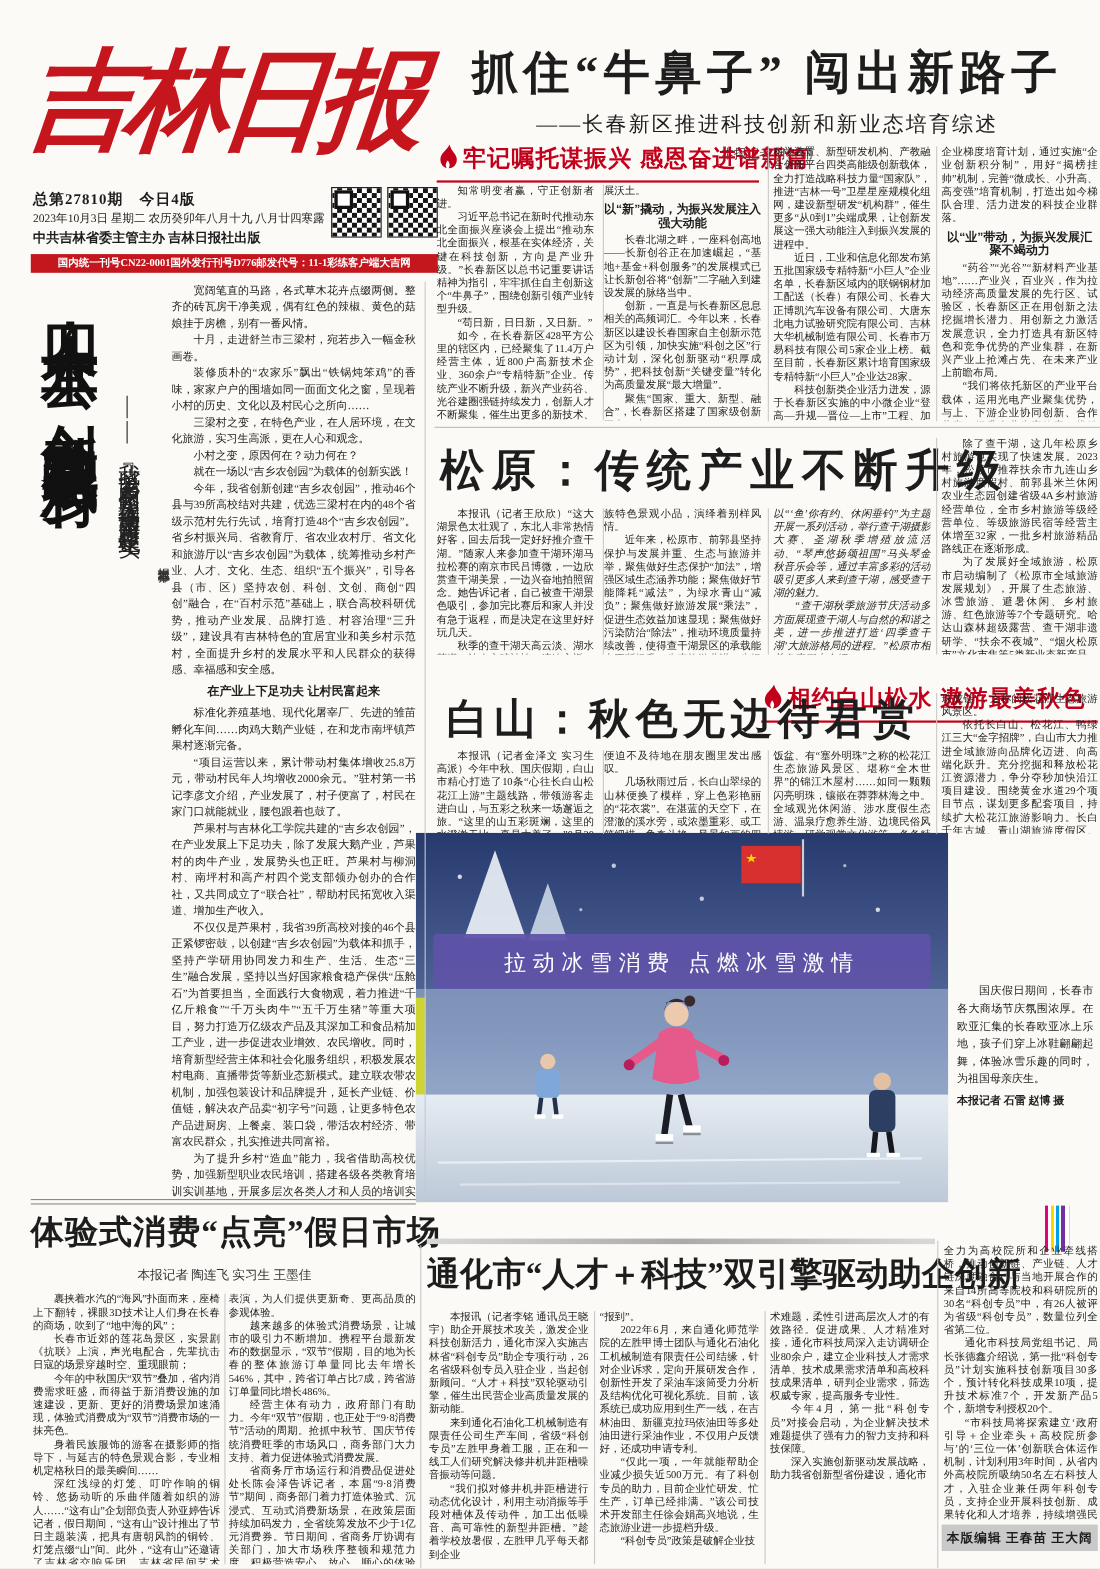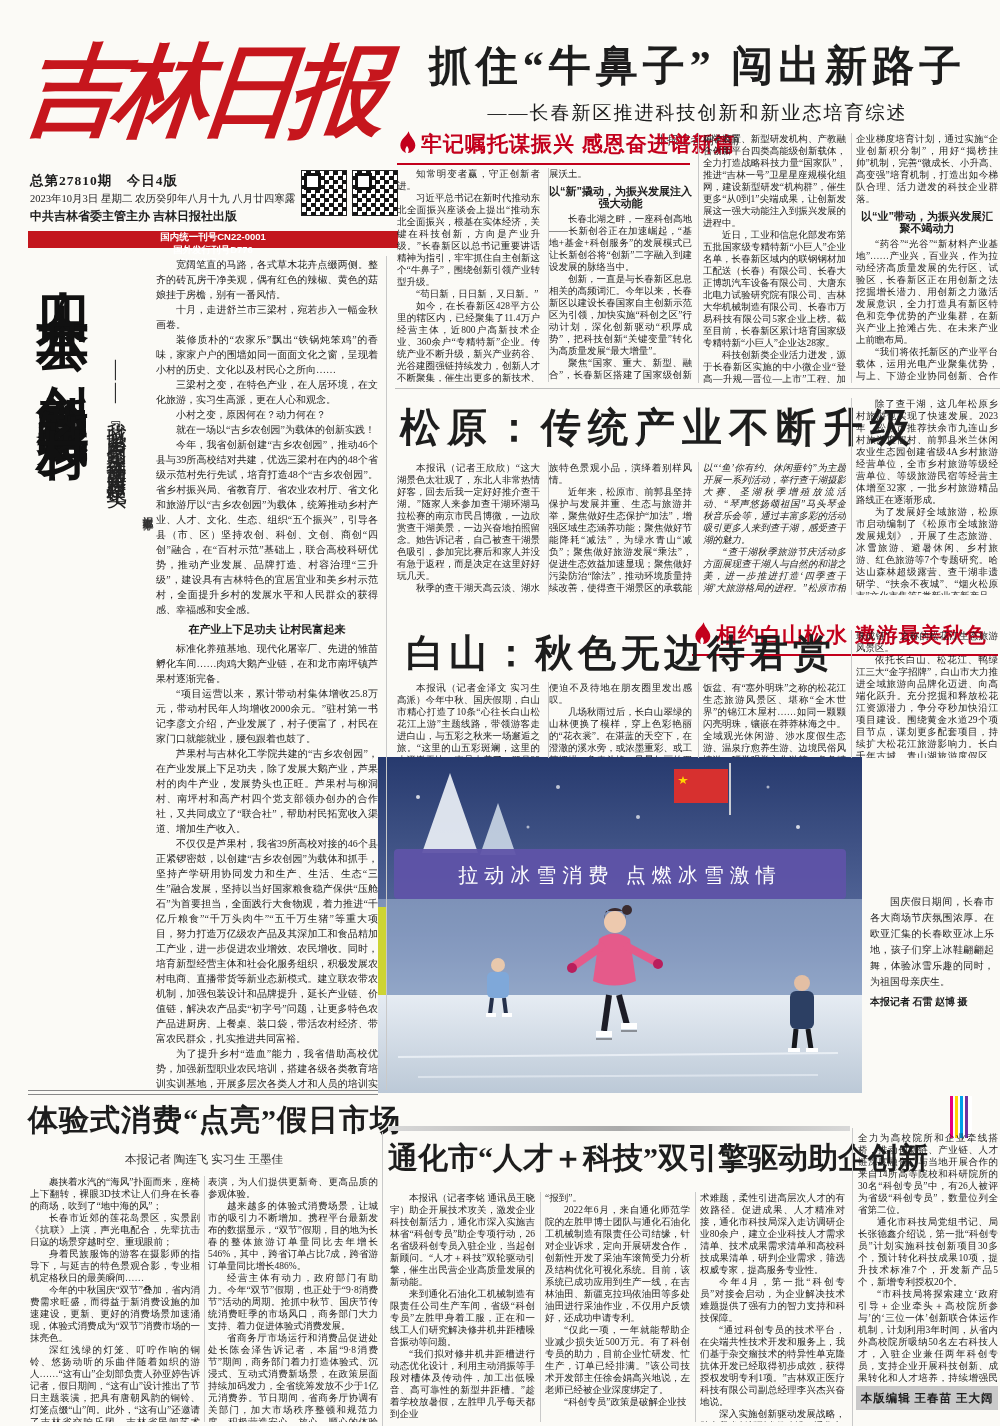--- a/index.html
+++ b/index.html
@@ -11,23 +11,23 @@
             font-style:italic;color:#c6161d;letter-spacing:-8px;line-height:148px;
             transform:skewX(-6deg) scaleY(1.04);white-space:nowrap;}
   .mh-line1{left:30px;top:172px;font-size:13.5px;font-weight:bold;letter-spacing:1px;}
   .mh-line2{left:30px;top:192px;font-size:10.5px;}
   .mh-line3{left:30px;top:208px;font-size:12px;font-weight:bold;}
   .qr{width:44px;height:44px;border:1px solid #222;
       background:repeating-conic-gradient(#151515 0 25%,#fff 0 50%) 0 0/9px 9px;}
   .qr::before{content:"";position:absolute;left:2px;top:2px;width:11px;height:11px;
       border:3px solid #111;background:#fff;}
   .strip{left:28px;top:231px;width:370px;height:17px;background:#c3161d;color:#fff;
-         font-size:9.5px;font-family:Liberation Sans, sans-serif;display:flex;
-         align-items:center;justify-content:flex-start;padding:0 6px;box-sizing:border-box;
-         font-weight:bold;flex-direction:column;}
+         font-size:9.5px;font-family:Liberation Serif, serif;display:flex;
+         align-items:center;justify-content:center;padding:0 6px;box-sizing:border-box;
+         font-weight:bold;}
   
   .h-lead{left:395px;top:38px;width:605px;font-size:42px;font-weight:900;text-align:center;
           letter-spacing:5px;white-space:nowrap;}
   .h-sub{left:395px;top:100px;width:605px;font-size:19px;text-align:center;letter-spacing:2px;}
   .h-by{left:395px;top:133px;width:605px;font-size:11.5px;text-align:center;color:#333;}
   .banner{display:flex;align-items:flex-start;gap:4px;border-bottom:2px solid #c3001c;
           padding-bottom:3px;}
   .banner .btxt{color:#c3001c;font-weight:900;font-size:21px;
           font-family:"Liberation Sans",sans-serif;letter-spacing:1px;white-space:nowrap;}
   .h-song{left:400px;top:400px;width:445px;font-size:40px;font-weight:900;text-align:center;
@@ -273,48 +273,47 @@
   </div>
   <div class="abs stripes"></div>
 
   <div class="hr" style="left:28px;top:1090px;width:350px;background:#888;"></div>
   <div class="hr" style="left:28px;top:1094px;width:350px;background:#888;"></div>
   <div class="abs h-tiyan">体验式消费“点亮”假日市场</div>
   <div class="abs by-tiyan">本报记者 陶连飞 实习生 王墨佳</div>
   <div class="col" style="left:30px;top:1176px;width:170px;height:246px;">
       <p>裹挟着水汽的“海风”扑面而来，座椅上下翻转，裸眼3D技术让人们身在长春的商场，吹到了“地中海的风”；</p>
       <p>长春市近郊的莲花岛景区，实景剧《抗联》上演，声光电配合，先辈抗击日寇的场景穿越时空、重现眼前；</p>
+      <p>今年的中秋国庆“双节”叠加，省内消费需求旺盛，而得益于新消费设施的加速建设，更新、更好的消费场景加速涌现，体验式消费成为“双节”消费市场的一抹亮色。</p>
       <p>身着民族服饰的游客在摄影师的指导下，与延吉的特色景观合影，专业相机定格秋日的最美瞬间……</p>
-      <p>今年的中秋国庆“双节”叠加，省内消费需求旺盛，而得益于新消费设施的加速建设，更新、更好的消费场景加速涌现，体验式消费成为“双节”消费市场的一抹亮色。</p>
       <p>深红浅绿的灯笼、叮咛作响的铜铃、悠扬动听的乐曲伴随着如织的游人……“这有山”企划部负责人孙亚婷告诉记者，假日期间，“这有山”设计推出了节日主题装潢，把具有唐朝风韵的铜铃、灯笼点缀“山”间。此外，“这有山”还邀请了吉林省交响乐团、吉林省民间艺术团、吉林省曲艺团等专业院团现场</p>
     </div>
   <div class="col" style="left:208px;top:1176px;width:170px;height:246px;">
       <p class="cont">表演，为人们提供更新奇、更高品质的参观体验。</p>
       <p>越来越多的体验式消费场景，让城市的吸引力不断增加。携程平台最新发布的数据显示，“双节”假期，目的地为长春的整体旅游订单量同比去年增长546%，其中，跨省订单占比7成，跨省游订单量同比增长486%。</p>
       <p>经营主体有动力，政府部门有助力。今年“双节”假期，也正处于“9·8消费节”活动的周期。抢抓中秋节、国庆节传统消费旺季的市场风口，商务部门大力支持、着力促进体验式消费发展。</p>
       <p>省商务厅市场运行和消费品促进处处长陈会泽告诉记者，本届“9·8消费节”期间，商务部门着力打造体验式、沉浸式、互动式消费新场景，在政策层面持续加码发力，全省统筹发放不少于1亿元消费券。节日期间，省商务厅协调有关部门，加大市场秩序整顿和规范力度，积极营造安心、放心、顺心的体验式消费环境。</p>
     </div>
 
   <div class="abs grayband"></div>
   <div class="abs h-tong">通化市“人才＋科技”双引擎驱动助企创新</div>
   <div class="col" style="left:390px;top:1192px;width:145px;height:230px;">
       <p>本报讯（记者李铭 通讯员王晓宇）助企开展技术攻关，激发企业科技创新活力，通化市深入实施吉林省“科创专员”助企专项行动，26名省级科创专员入驻企业，当起创新顾问。“人才＋科技”双轮驱动引擎，催生出民营企业高质量发展的新动能。</p>
       <p>来到通化石油化工机械制造有限责任公司生产车间，省级“科创专员”左胜甲身着工服，正在和一线工人们研究解决修井机井距槽噪音振动等问题。</p>
       <p>“我们拟对修井机井距槽进行动态优化设计，利用主动消振等手段对槽体及传动件，加工出低噪音、高可靠性的新型井距槽。”趁着学校放暑假，左胜甲几乎每天都到企业</p>
     </div>
   <div class="col" style="left:545px;top:1192px;width:145px;height:230px;">
       <p class="cont">“报到”。</p>
       <p>2022年6月，来自通化师范学院的左胜甲博士团队与通化石油化工机械制造有限责任公司结缘，针对企业诉求，定向开展研发合作，创新性开发了采油车滚筒受力分析及结构优化可视化系统。目前，该系统已成功应用到生产一线，在吉林油田、新疆克拉玛依油田等多处油田进行采油作业，不仅用户反馈好，还成功申请专利。</p>
-      <p>“仅此一项，一年就能帮助企业减少损失近500万元。有了科创专员的助力，目前企业忙研发、忙生产，订单已经排满。”该公司技术开发部主任徐会娟高兴地说，左老师已经被企业深度绑定了。</p>
+      <p>“仅此一项，一年就能帮助企业减少损失近500万元。有了科创专员的助力，目前企业忙研发、忙生产，订单已经排满。”该公司技术开发部主任徐会娟高兴地说，生态旅游业进一步提档升级。</p>
       <p>“科创专员”政策是破解企业技</p>
     </div>
   <div class="col" style="left:700px;top:1192px;width:145px;height:230px;">
       <p class="cont">术难题，柔性引进高层次人才的有效路径。促进成果、人才精准对接，通化市科技局深入走访调研企业80余户，建立企业科技人才需求清单、技术成果需求清单和高校科技成果清单，研判企业需求，筛选权威专家，提高服务专业性。</p>
       <p>今年4月，第一批“科创专员”对接会启动，为企业解决技术难题提供了强有力的智力支持和科技保障。</p>
-      <p>“通过科创专员的技术平台，在尖端共性技术开发和服务上，我们基于杂交瘤技术的特异性单克隆抗体开发已经取得初步成效，获得授权发明专利1项。”吉林双正医疗科技有限公司副总经理李兴杰兴奋地说。</p>
       <p>深入实施创新驱动发展战略，助力我省创新型省份建设，通化市</p>
     </div>
   <div class="col" style="left:858px;top:1132px;width:140px;height:250px;">
       <p class="cont">全力为高校院所和企业牵线搭桥，推动创新链、产业链、人才链深度融合。与当地开展合作的来自14所高等院校和科研院所的30名“科创专员”中，有26人被评为省级“科创专员”，数量位列全省第二位。</p>
       <p>通化市科技局党组书记、局长张德鑫介绍说，第一批“科创专员”计划实施科技创新项目30多个，预计转化科技成果10项，提升技术标准7个，开发新产品5个，新增专利授权20个。</p>
       <p>“市科技局将探索建立‘政府引导＋企业牵头＋高校院所参与’的‘三位一体’创新联合体运作机制，计划利用3年时间，从省内外高校院所吸纳50名左右科技人才，入驻企业兼任两年科创专员，支持企业开展科技创新、成果转化和人才培养，持续增强民营企业核心竞争力。”张德鑫说。</p>
     </div>
 
   <div class="abs editorbox">本版编辑 王春苗 王大阔</div>
 

